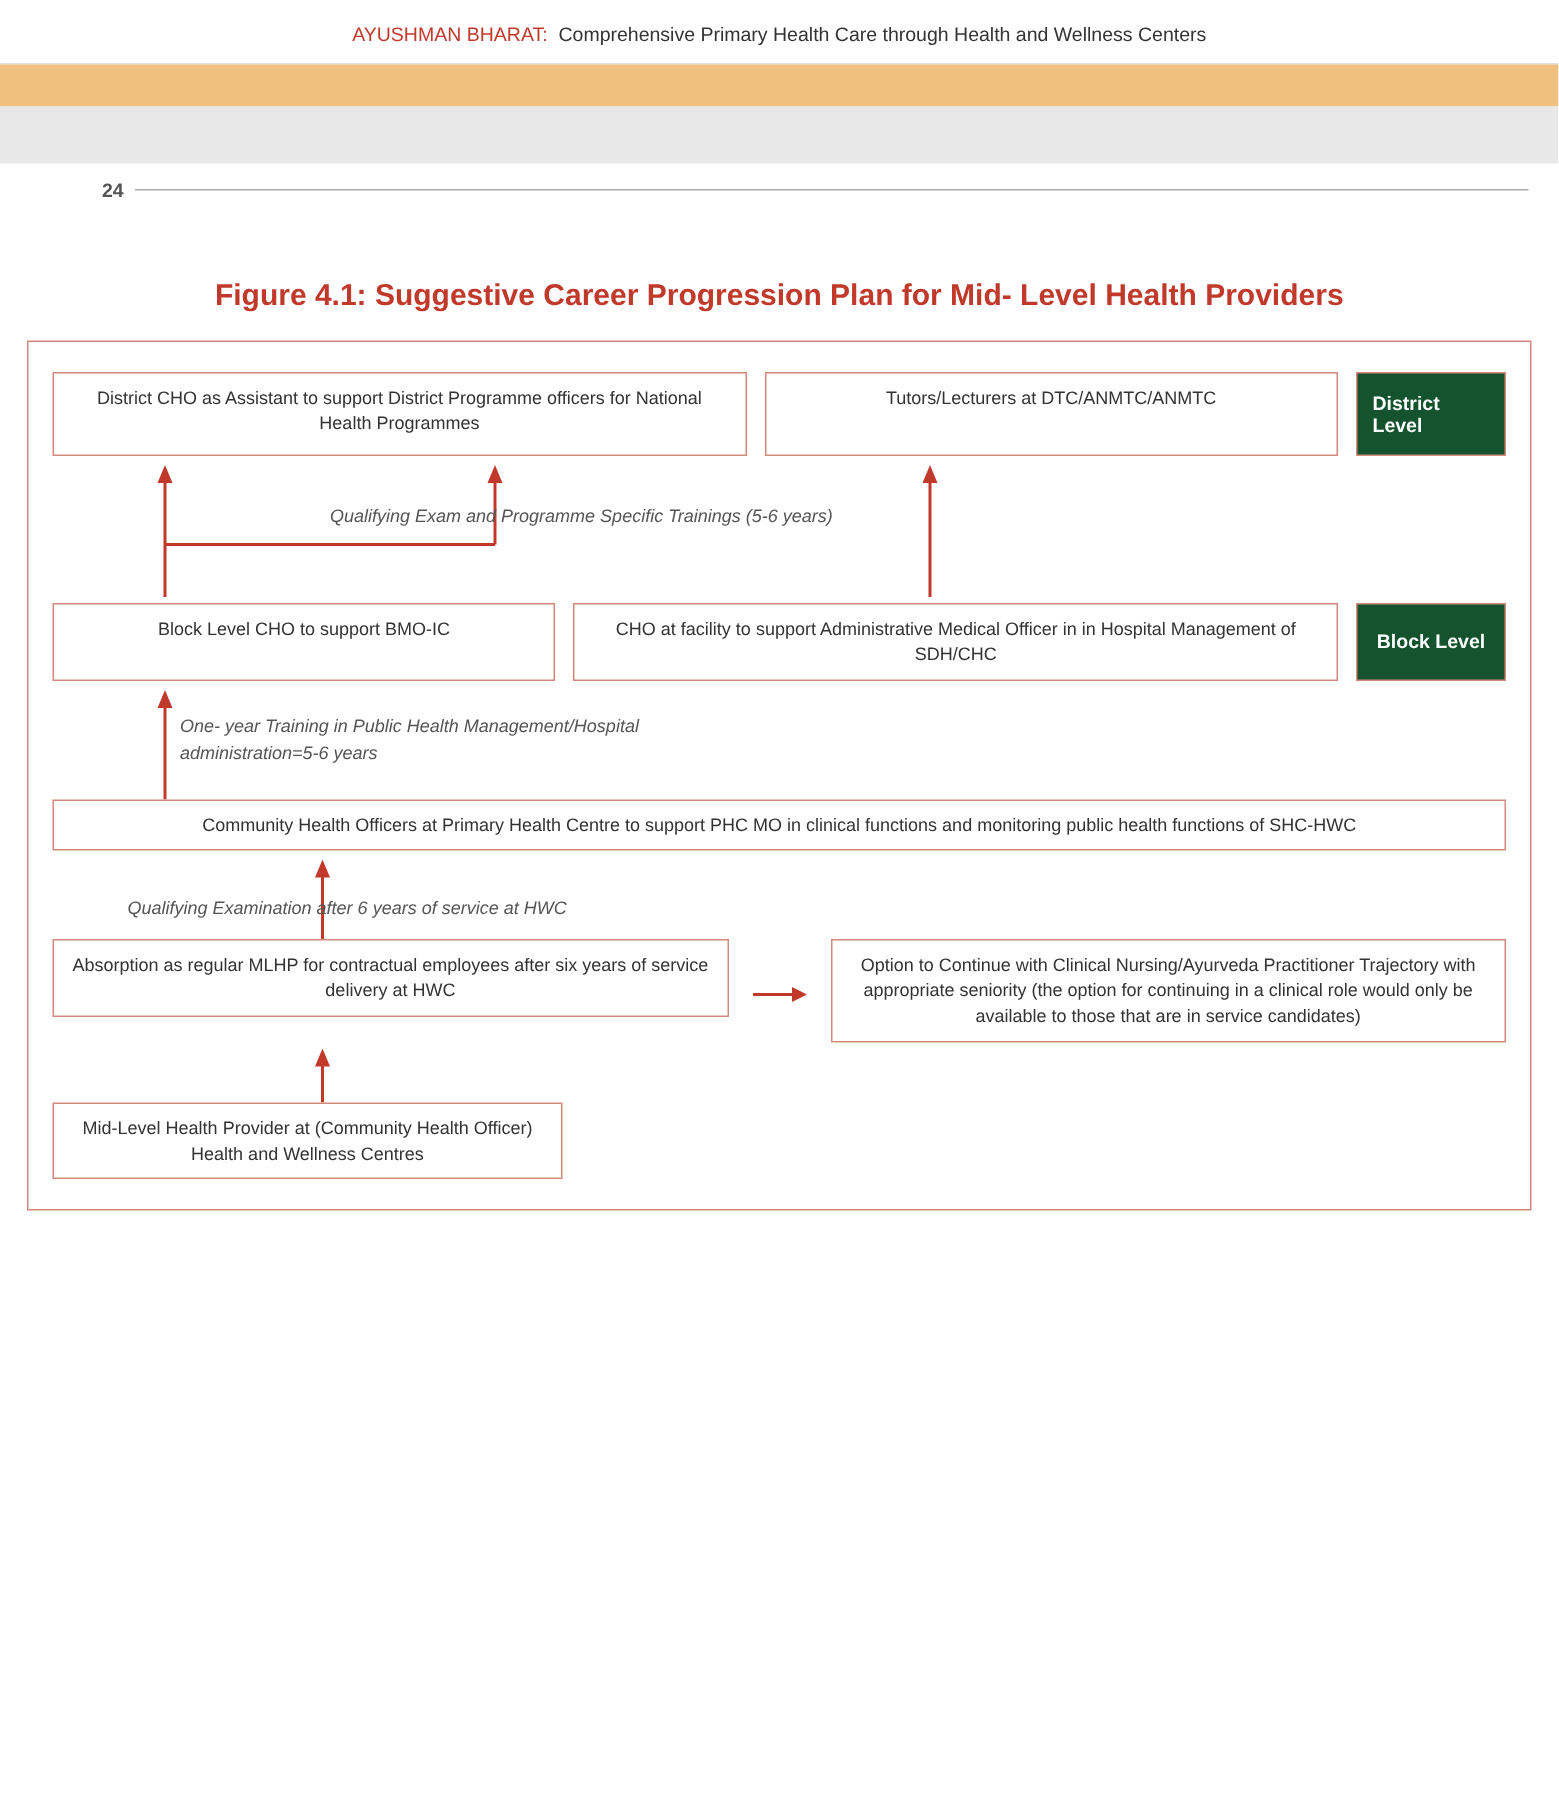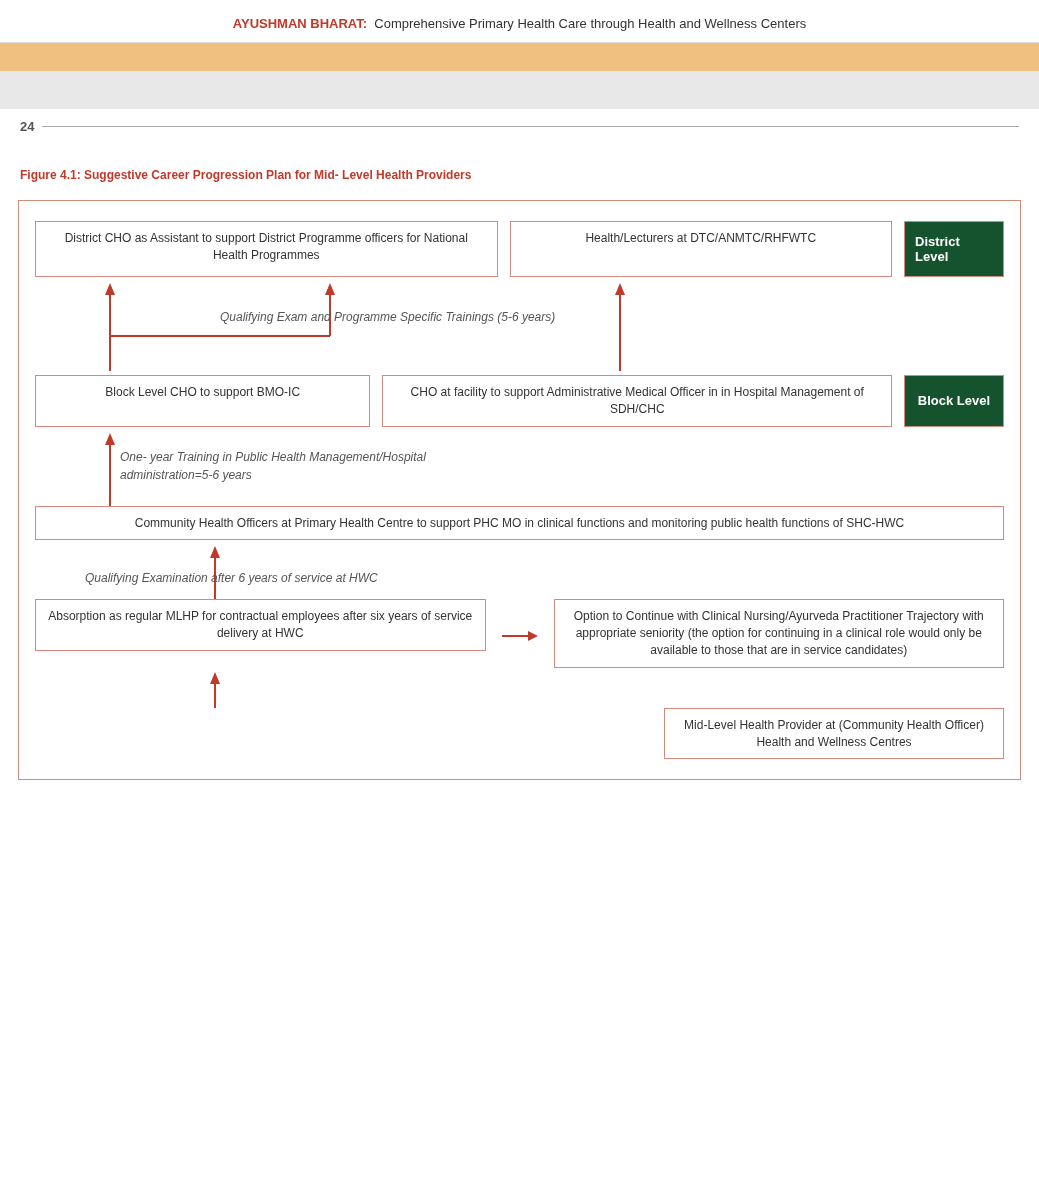--- a/index.html
+++ b/index.html
@@ -16,21 +16,21 @@
       text-align: center;
       padding: 14px 20px 10px;
       border-bottom: 1px solid #ddd;
     }
     .header-text {
       font-size: 13px;
       color: #333;
     }
     .header-text .bold-orange {
       color: #c0392b;
-      font-weight: bold;
+      font-weight: normal;
     }
 
     
     .orange-bar {
       background: #f0c080;
       height: 28px;
       width: 100%;
     }
 
     
@@ -39,38 +39,40 @@
       height: 38px;
       width: 100%;
     }
 
     
     .page-number-area {
       padding: 10px 20px;
       display: flex;
       align-items: center;
       gap: 8px;
+      margin-left: 48px;
     }
     .page-number {
       font-size: 13px;
       color: #555;
       font-weight: bold;
     }
     .page-line {
       flex: 1;
       height: 1px;
       background: #aaa;
     }
 
     
     .figure-title {
-      font-size: 12px;
+      text-align: center;
+      font-size: 20px;
       color: #c0392b;
       font-weight: bold;
-      margin: 24px 20px 18px;
+      margin: 42px 20px 18px;
     }
 
     
     .diagram-container {
       border: 1.5px solid #d48a7a;
       margin: 0 18px 20px;
       padding: 20px 16px;
       position: relative;
     }
 
@@ -127,21 +129,21 @@
   <div class="page-line"></div>
 </div>
 
 <div class="figure-title">Figure 4.1: Suggestive Career Progression Plan for Mid- Level Health Providers</div>
 
 <div class="diagram-container">
 
   <div class="district-row">
     <div class="district-boxes">
       <div class="box" style="flex:1.1">District CHO as Assistant to support District Programme officers for National Health Programmes</div>
-      <div class="box" style="flex:0.9">Health/Lecturers at DTC/ANMTC/RHFWTC</div>
+      <div class="box" style="flex:0.9">Tutors/Lecturers at DTC/ANMTC/ANMTC</div>
     </div>
     <div class="box-salmon" style="flex:0 0 100px; display:flex; align-items:center; justify-content:center;">
       <span>District Level</span>
     </div>
   </div>
 
   <div style="position:relative; height:90px; margin-top:4px;">
     <svg width="100%" height="90">
 
       <line x1="75" y1="90" x2="75" y2="10" stroke="#c0392b" stroke-width="2"></line>
@@ -202,17 +204,17 @@
     <div class="box" style="flex:1;">Option to Continue with Clinical Nursing/Ayurveda Practitioner Trajectory with appropriate seniority (the option for continuing in a clinical role would only be available to those that are in service candidates)</div>
   </div>
 
   <div style="position:relative; height:36px;">
     <svg width="100%" height="36">
       <line x1="180" y1="36" x2="180" y2="8" stroke="#c0392b" stroke-width="2"></line>
       <polygon points="180,0 175,12 185,12" fill="#c0392b"></polygon>
     </svg>
   </div>
 
-  <div style="display:flex; justify-content:flex-end;">
+  <div style="display:flex; justify-content:flex-start;">
     <div class="box" style="width:340px;">Mid-Level Health Provider at (Community Health Officer) Health and Wellness Centres</div>
   </div>
 
 </div>
 
 </body></html>

